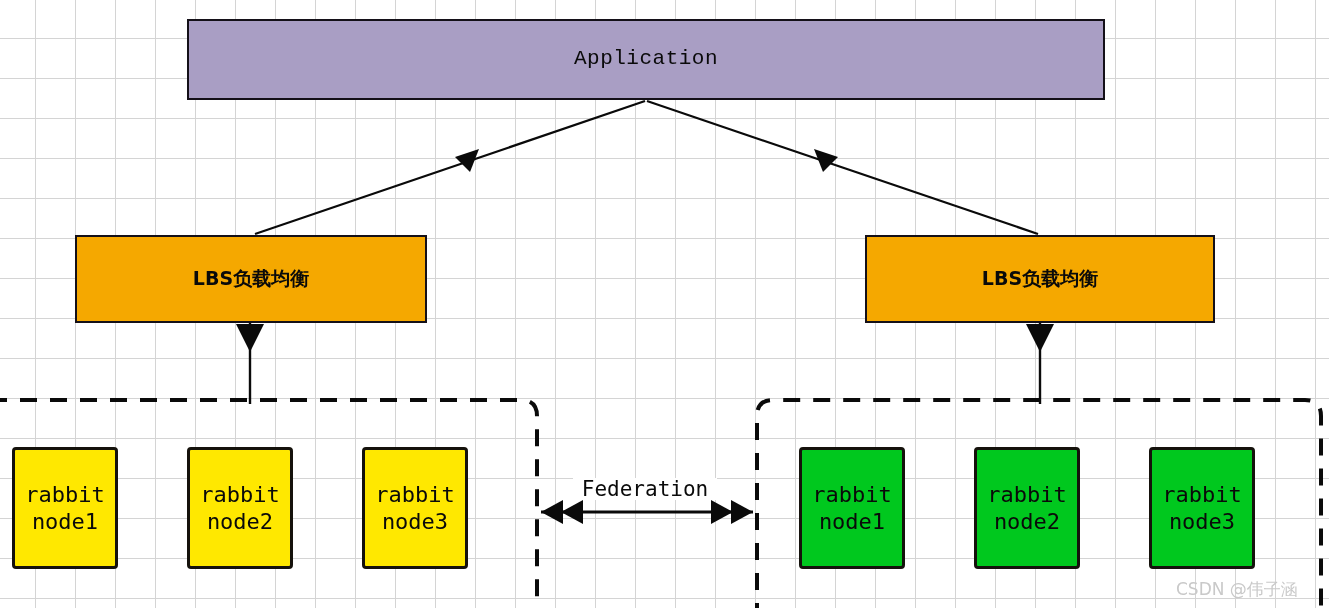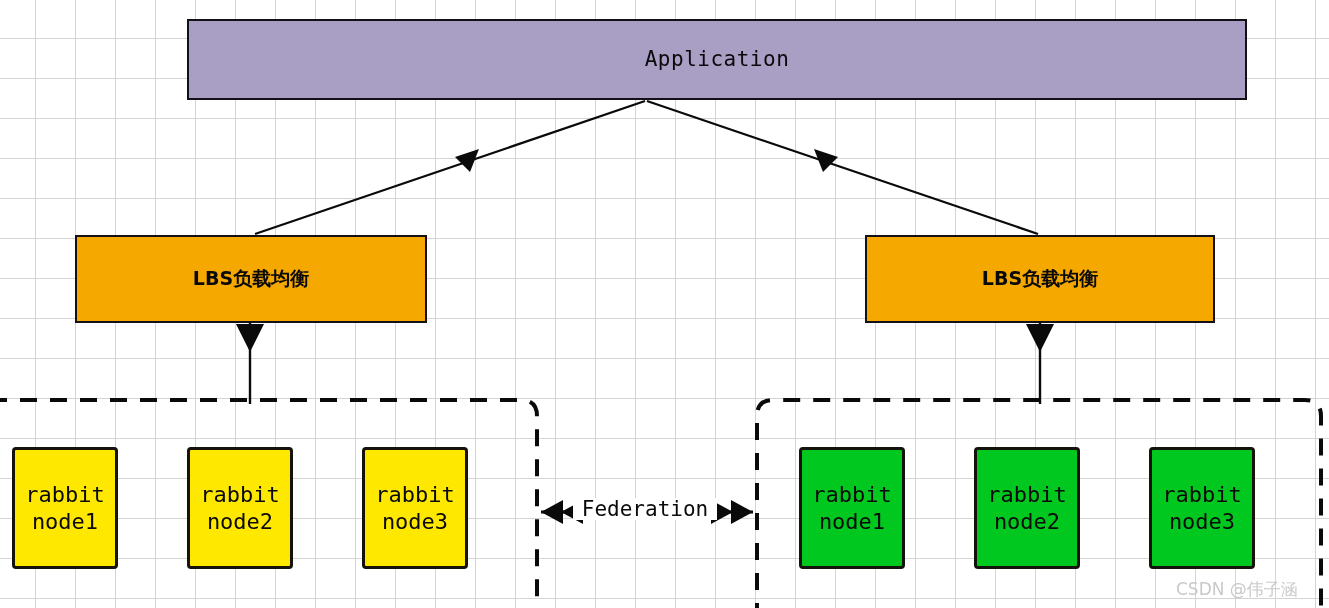--- a/index.html
+++ b/index.html
@@ -35,26 +35,27 @@
     align-items: center;
     justify-content: center;
     text-align: center;
     color: #0a0a0a;
     line-height: 1.25;
   }
   
   #app-box {
     left: 187px;
     top: 19px;
-    width: 1060px;
+    width: 918px;
     height: 81px;
     background: #a99ec4;
     border: 2px solid #141018;
     font-size: 21px;
     letter-spacing: 0.5px;
+    font-family: Liberation Mono, monospace;
   }
   
   .lbs-box {
     height: 88px;
     background: #f5a800;
     border: 2px solid #141018;
     font-size: 19px;
     font-family: "DejaVu Sans", "Liberation Sans", sans-serif;
     font-weight: 700;
   }
@@ -79,21 +80,21 @@
   #rn-r1 { left: 799px;  top: 447px; }
   #rn-r2 { left: 974px;  top: 447px; }
   #rn-r3 { left: 1149px; top: 447px; }
 
   .rabbit span { display: block; }
 
   
   #federation-label {
     position: absolute;
     left: 573px;
-    top: 498px;
+    top: 478px;
     width: 144px;
     text-align: center;
     font-size: 21px;
     color: #0a0a0a;
     background: #ffffff;
     line-height: 22px;
   }
 
   
   #watermark {

